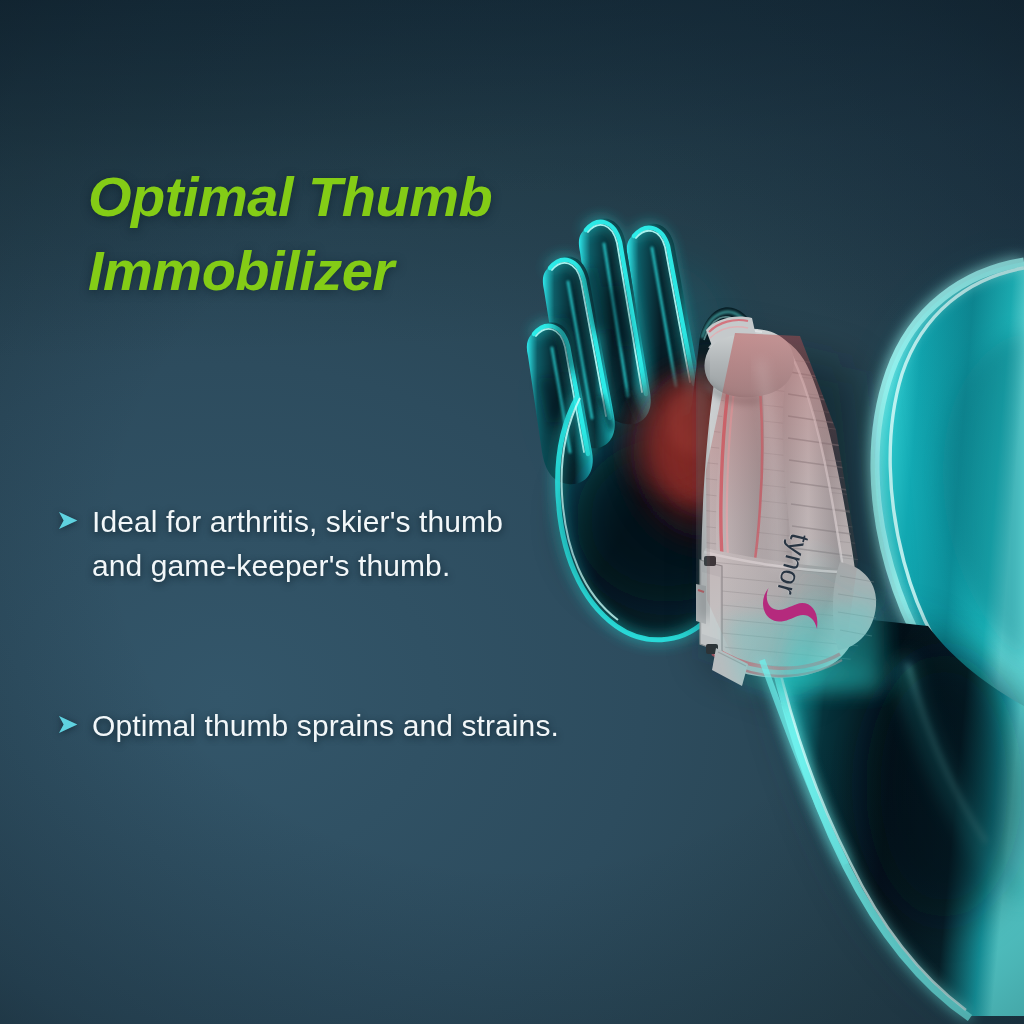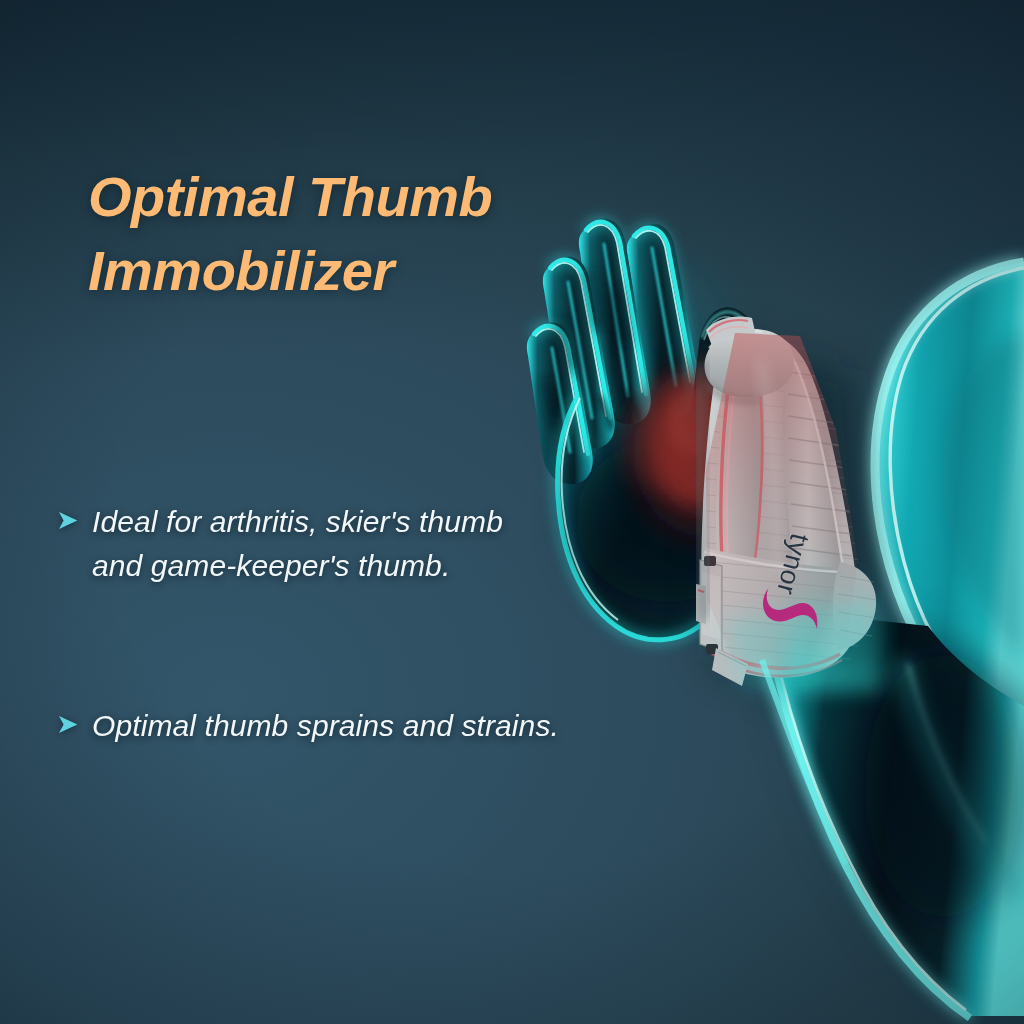--- a/index.html
+++ b/index.html
@@ -29,21 +29,21 @@
     position:absolute;inset:0;
     background:linear-gradient(178deg, rgba(20,42,56,.82) 0%, rgba(22,45,58,.30) 16%, rgba(0,0,0,0) 34%);
   }
 
   
   .headline{
     position:absolute;left:88px;top:160px;width:600px;
     font-size:56px;line-height:74px;
     font-weight:bold;font-style:italic;
     letter-spacing:-0.5px;
-    color:#fdba74;
+    color:#84cc16;
     text-shadow:0 2px 10px rgba(10,28,38,.55);
     white-space:pre-line;
   }
 
   
   .bullets{position:absolute;left:56px;top:500px;width:660px;}
   .bullet{display:flex;align-items:flex-start;}
   .bullet + .bullet{margin-top:116px;}
   .bullet-icon{
     flex:0 0 auto;
@@ -53,21 +53,20 @@
     line-height:40px;
     text-shadow:0 1px 6px rgba(8,24,34,.6);
   }
   .bullet-text{
     color:#f2f7f9;
     font-size:30px;
     line-height:44px;
     letter-spacing:.1px;
     text-shadow:0 2px 7px rgba(9,25,35,.75);
     white-space:pre-line;
-    font-style:italic;
   }
 
   
   .art{position:absolute;left:0;top:0;width:1024px;height:1024px;}
   .art svg{display:block;width:1024px;height:1024px;}
 
   
   .tynor{
     position:absolute;left:738px;top:528px;
     width:96px;height:104px;

